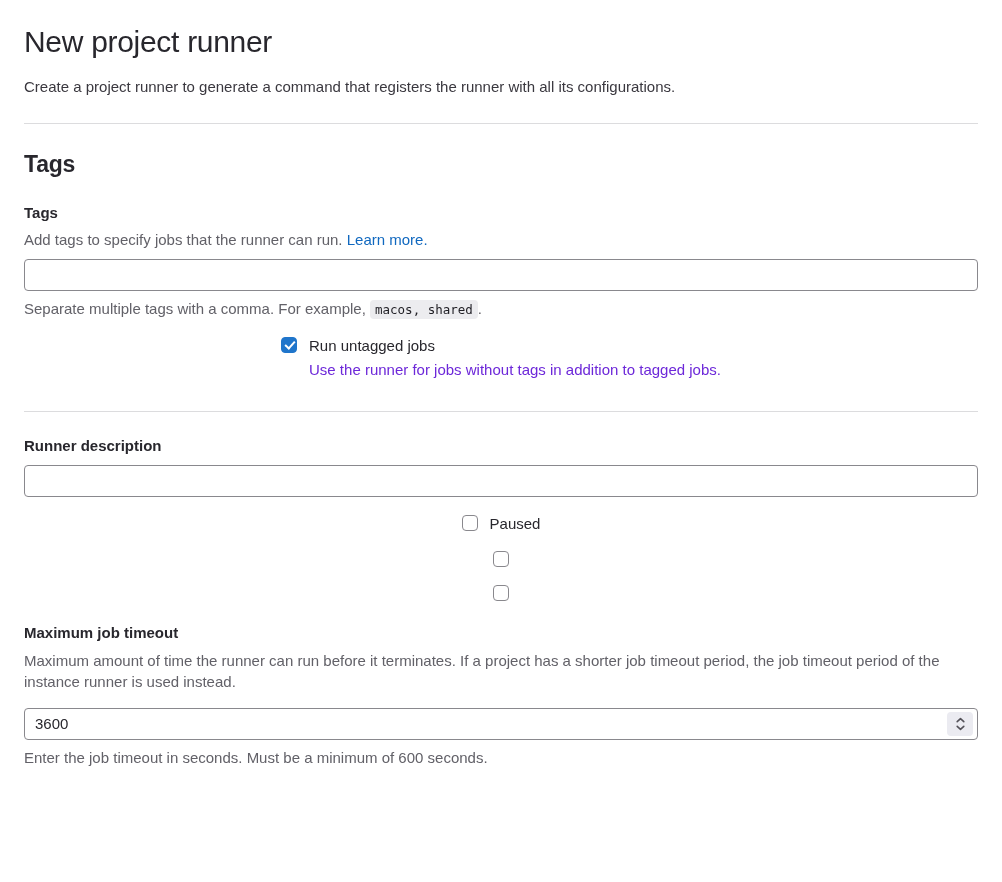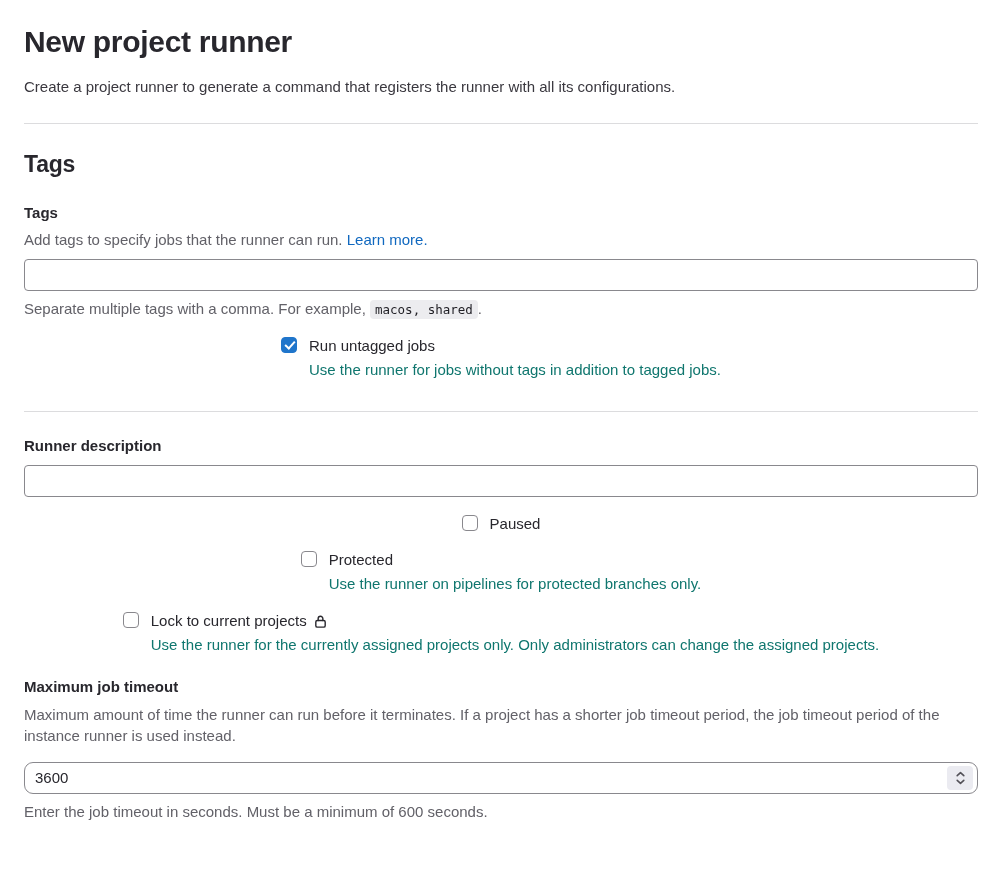--- a/index.html
+++ b/index.html
@@ -9,21 +9,21 @@
     color: #28272d;
     font-size: 15px;
     width: 1002px;
     height: 882px;
     overflow: hidden;
   }
   .container { padding: 0 24px; width: 1002px; }
 
   h1.page-title {
     font-size: 30px;
-    font-weight: 700;
+    font-weight: 400;
     letter-spacing: -0.3px;
     margin: 25px 0 0 0;
     line-height: 1.1;
     color: #28272d;
   }
   p.page-subtitle {
     margin: 18px 0 0 0;
     color: #3a383f;
     line-height: 1.4;
   }
@@ -113,27 +113,27 @@
   }
   .checkbox-text { line-height: 1.33; }
   .checkbox-label {
     color: #28272d;
     cursor: pointer;
     display: inline-flex;
     align-items: center;
     gap: 6px;
   }
   .checkbox-desc {
-    color: #0f766e;
+    color: #6d28d9;
     margin-top: 3px;
     line-height: 1.4;
   }
   .lock-icon svg { display: block; }
   .number-input-wrap { position: relative; margin-top: 9px; }
-  .number-input-wrap input.text-input { margin-top: 16px; padding-right: 40px; border-radius: 9px; }
+  .number-input-wrap input.text-input { margin-top: 16px; padding-right: 40px; }
   .spinner-button {
     position: absolute;
     right: 5px;
     top: 4px;
     width: 26px;
     height: 24px;
     background: #ebebf1;
     border-radius: 4px;
     border: none;
     display: flex;
@@ -187,40 +187,24 @@
 
   <div class="checkbox-group">
     <div class="checkbox-box"></div>
     <div class="checkbox-text">
       <div class="checkbox-label">Paused</div>
     </div>
   </div>
 
   <div class="checkbox-group">
     <div class="checkbox-box"></div>
-    <div class="checkbox-text">
-      <div class="checkbox-label">Protected</div>
-      <div class="checkbox-desc">Use the runner on pipelines for protected branches only.</div>
-    </div>
   </div>
 
   <div class="checkbox-group">
     <div class="checkbox-box"></div>
-    <div class="checkbox-text">
-      <div class="checkbox-label">
-        <span>Lock to current projects</span>
-        <span class="lock-icon">
-          <svg width="15" height="15" viewBox="0 0 16 16" fill="none" stroke="#28272d" stroke-width="1.5" stroke-linecap="round">
-            <rect x="3" y="7" width="10" height="7" rx="1.6"></rect>
-            <path d="M5.5 7V4.9a2.5 2.5 0 0 1 5 0V7"></path>
-          </svg>
-        </span>
-      </div>
-      <div class="checkbox-desc">Use the runner for the currently assigned projects only. Only administrators can change the assigned projects.</div>
-    </div>
   </div>
 
   <div>
     <label class="form-label" style="margin-top:22px;">Maximum job timeout</label>
     <p class="help-text timeout-desc">Maximum amount of time the runner can run before it terminates. If a project has a shorter job timeout period, the job timeout period of the instance runner is used instead.</p>
     <div class="number-input-wrap">
       <input type="text" class="text-input" value="3600" style="">
       <button class="spinner-button" aria-label="stepper">
         <svg width="11" height="14" viewBox="0 0 11 14" fill="none" stroke="#535158" stroke-width="1.6" stroke-linecap="round" stroke-linejoin="round">
           <path d="M2.2 4.6 L5.5 1.6 L8.8 4.6"></path>

